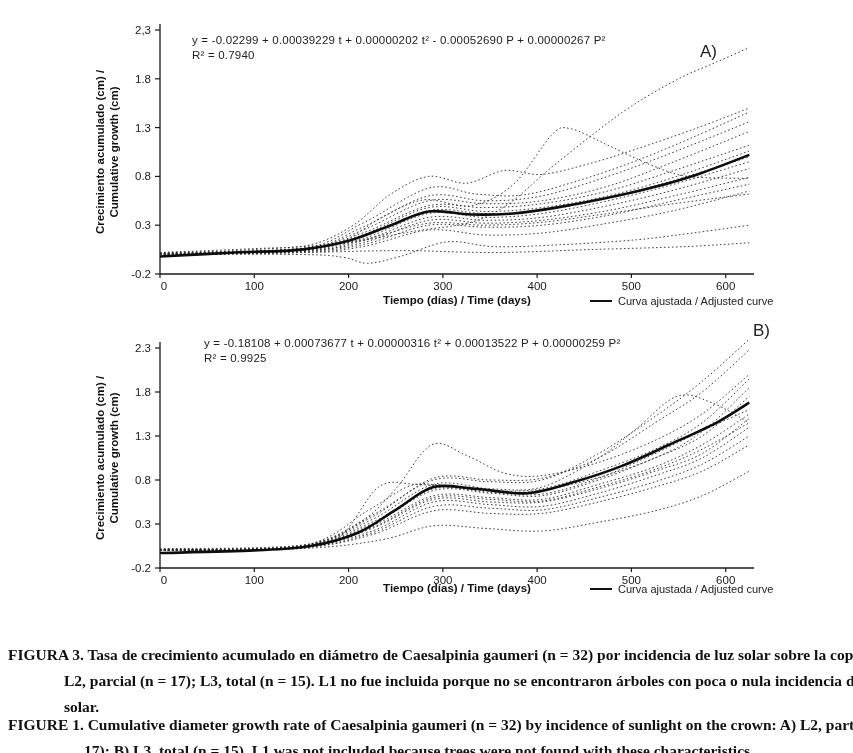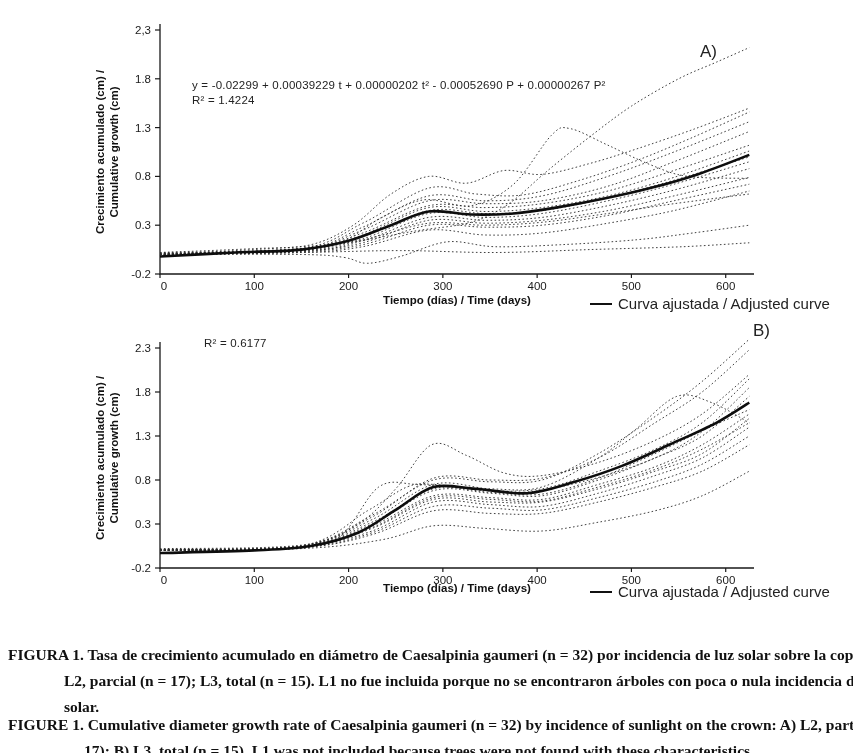--- a/index.html
+++ b/index.html
@@ -9,21 +9,21 @@
   }
   .chart-section{position:absolute;left:0;width:853px;}
   .chart-svg{position:absolute;left:0;top:0;}
   .equation{position:absolute;font-size:11.5px;line-height:15px;color:#222;letter-spacing:0.2px;}
   .panel-label{position:absolute;font-size:17px;color:#222;}
   .y-axis-label{
     position:absolute;font-weight:bold;font-size:11.5px;line-height:14px;text-align:center;
     white-space:nowrap;transform:translate(-50%,-50%) rotate(-90deg);color:#111;
   }
   .x-axis-label{position:absolute;font-weight:bold;font-size:11.5px;transform:translateX(-50%);white-space:nowrap;color:#111;}
-  .legend{position:absolute;font-size:15px;color:#222;white-space:nowrap;display:flex;align-items:center;}
+  .legend{position:absolute;font-size:11px;color:#222;white-space:nowrap;display:flex;align-items:center;}
   .legend-line{display:inline-block;width:22px;height:2px;background:#111;margin-right:6px;}
   .caption{
     position:absolute;left:8px;width:840px;
     font-family:"Liberation Serif", serif;font-weight:bold;font-size:15.5px;line-height:26px;color:#111;
   }
   .caption .species{}
   .caption-es{top:626px;padding-left:56px;text-indent:-56px;}
   .caption-en{top:696px;padding-left:76px;text-indent:-76px;}
 </style>
 </head>
@@ -74,23 +74,23 @@
       <path d="M160,238.48C183.6,238.2 267.6,237.8 301.4,236.5C335.2,235.2 341.5,234.4 362.7,230.7C383.9,226.9 408.3,216.0 428.7,214.1C449.1,212.1 466.4,218.5 485.3,219.0C504.1,219.4 521.4,219.0 541.9,217.0C562.3,215.1 585.9,211.0 607.9,207.2C629.9,203.5 650.3,199.9 673.9,194.6C697.4,189.2 736.7,178.3 749.3,175.0" stroke="#2a2a2a" fill="none" stroke-width="0.9" stroke-dasharray="1.6 2.4"></path>
       <path d="M160,238.48C183.6,237.2 267.6,233.1 301.4,230.7C335.2,228.2 341.5,227.7 362.7,223.8C383.9,219.9 408.3,209.7 428.7,207.2C449.1,204.8 466.4,209.4 485.3,209.2C504.1,209.0 521.4,208.2 541.9,206.3C562.3,204.3 585.9,200.6 607.9,197.5C629.9,194.4 650.3,191.0 673.9,187.7C697.4,184.5 736.7,179.6 749.3,178.0" stroke="#2a2a2a" fill="none" stroke-width="0.9" stroke-dasharray="1.6 2.4"></path>
       <path d="M160,238.48C183.6,238.5 270.8,238.0 301.4,238.5C332.1,239.0 332.9,239.9 343.9,241.4C354.9,242.9 358.0,247.4 367.4,247.3C376.9,247.1 387.1,244.0 400.4,240.4C413.8,236.9 431.9,227.4 447.6,225.8C463.3,224.2 475.9,230.2 494.7,230.7C513.6,231.2 537.1,229.9 560.7,228.7C584.3,227.6 614.1,225.8 636.1,223.8C658.1,221.9 673.9,219.4 692.7,217.0C711.6,214.6 739.9,210.5 749.3,209.2" stroke="#2a2a2a" fill="none" stroke-width="0.9" stroke-dasharray="1.6 2.4"></path>
       <path d="M160,238.48C183.6,238.2 261.4,237.2 301.4,236.5C341.5,235.9 368.2,234.6 400.4,234.6C432.6,234.6 463.3,236.7 494.7,236.5C526.1,236.4 557.6,234.6 589.0,233.6C620.4,232.6 656.6,231.8 683.3,230.7C710.0,229.5 738.3,227.4 749.3,226.8" stroke="#2a2a2a" fill="none" stroke-width="0.9" stroke-dasharray="1.6 2.4"></path>
       <path d="M160,240.432C172.6,239.8 211.9,237.7 235.4,236.5C259.0,235.4 282.6,235.6 301.4,233.6C320.3,231.6 333.6,228.9 348.6,224.8C363.5,220.7 377.6,214.1 391.0,209.2C404.4,204.3 415.4,197.3 428.7,195.5C442.1,193.7 457.0,198.1 471.1,198.5C485.3,198.8 499.4,198.6 513.6,197.5C527.7,196.3 541.1,194.1 556.0,191.6C570.9,189.2 587.4,186.1 603.1,182.8C618.9,179.6 634.6,176.2 650.3,172.1C666.0,168.0 680.9,164.0 697.4,158.4C713.9,152.9 740.6,142.2 749.3,138.9" stroke="#0d0d0d" fill="none" stroke-width="2.6"></path>
     </svg>
   <div class="y-axis-label" style="left:107px;top:136px;">
     <div>Crecimiento acumulado (cm) /</div>
     <div>Cumulative growth (cm)</div>
   </div>
-  <div class="equation" style="left:192px;top:17px;margin-top:45px;">
+  <div class="equation" style="left:192px;top:17px;">
     <div>y = -0.02299 + 0.00039229 t + 0.00000202 t² - 0.00052690 P + 0.00000267 P²</div>
-    <div>R² = 1.4224</div>
+    <div>R² = 0.7940</div>
   </div>
   <div class="panel-label" style="left:700px;top:26px;">A)</div>
   <div class="x-axis-label" style="left:457px;top:278px;">Tiempo (días) / Time (days)</div>
   <div class="legend" style="left:590px;top:279px;">
     <span class="legend-line"></span>
     <span>Curva ajustada / Adjusted curve</span>
   </div>
 </section>
 
 <section class="chart-section" style="top:320px;height:300px;">
@@ -137,25 +137,26 @@
       <path d="M160,230.4C183.6,230.0 266.1,230.4 301.4,227.8C336.8,225.1 350.1,220.7 372.1,214.6C394.1,208.4 413.8,194.3 433.4,190.8C453.1,187.3 471.9,193.0 490.0,193.4C508.1,193.9 523.8,195.3 541.9,193.4C559.9,191.5 579.6,186.4 598.4,182.0C617.3,177.6 637.7,172.2 655.0,167.0C672.3,161.9 686.4,158.2 702.1,151.2C717.9,144.2 741.4,129.2 749.3,124.8" stroke="#2a2a2a" fill="none" stroke-width="0.9" stroke-dasharray="1.6 2.4"></path>
       <path d="M160,229.52C183.6,229.1 266.1,230.5 301.4,226.9C336.8,223.2 350.1,215.7 372.1,207.5C394.1,199.3 413.8,182.3 433.4,177.6C453.1,172.9 471.9,178.8 490.0,179.4C508.1,179.9 523.8,183.2 541.9,181.1C559.9,179.1 579.6,172.3 598.4,167.0C617.3,161.8 637.7,155.7 655.0,149.4C672.3,143.1 686.4,137.0 702.1,129.2C717.9,121.4 741.4,107.2 749.3,102.8" stroke="#2a2a2a" fill="none" stroke-width="0.9" stroke-dasharray="1.6 2.4"></path>
       <path d="M160,230.4C183.6,230.1 264.5,230.4 301.4,228.6C338.4,226.9 359.6,223.7 381.6,219.8C403.6,216.0 416.1,207.7 433.4,205.8C450.7,203.9 467.2,207.5 485.3,208.4C503.4,209.3 523.0,212.1 541.9,211.0C560.7,210.0 579.6,205.6 598.4,202.2C617.3,198.9 637.7,195.2 655.0,190.8C672.3,186.4 686.4,182.4 702.1,175.8C717.9,169.2 741.4,155.3 749.3,151.2" stroke="#2a2a2a" fill="none" stroke-width="0.9" stroke-dasharray="1.6 2.4"></path>
       <path d="M160,233.04C175.7,232.6 229.1,231.6 254.3,230.4C279.4,229.2 293.6,228.9 310.9,226.0C328.1,223.1 343.9,218.8 358.0,212.8C372.1,206.8 383.1,197.5 395.7,189.9C408.3,182.3 420.1,170.6 433.4,167.0C446.8,163.5 460.1,167.8 475.9,168.8C491.6,169.8 511.2,174.4 527.7,173.2C544.2,172.0 559.1,166.3 574.9,161.8C590.6,157.2 606.3,152.1 622.0,145.9C637.7,139.8 653.4,132.0 669.1,124.8C684.9,117.6 702.9,109.8 716.3,102.8C729.6,95.8 743.8,85.9 749.3,82.6" stroke="#0d0d0d" fill="none" stroke-width="2.6"></path>
     </svg>
   <div class="y-axis-label" style="left:107px;top:138px;">
     <div>Crecimiento acumulado (cm) /</div>
     <div>Cumulative growth (cm)</div>
   </div>
   <div class="equation" style="left:204px;top:16px;">
-    <div>R² = 0.6177</div>
+    <div>y = -0.18108 + 0.00073677 t + 0.00000316 t² + 0.00013522 P + 0.00000259 P²</div>
+    <div>R² = 0.9925</div>
   </div>
   <div class="panel-label" style="left:753px;top:1px;">B)</div>
   <div class="x-axis-label" style="left:457px;top:262px;">Tiempo (días) / Time (days)</div>
   <div class="legend" style="left:590px;top:263px;">
     <span class="legend-line"></span>
     <span>Curva ajustada / Adjusted curve</span>
   </div>
 </section>
 
-<p class="caption caption-es"><span>FIGURA 1. Tasa de crecimiento acumulado en diámetro de </span><span class="species">Caesalpinia gaumeri</span><span> (n = 32) por incidencia de luz solar sobre la copa: A) L2, parcial (n = 17); L3, total (n = 15). L1 no fue incluida porque no se encontraron árboles con poca o nula incidencia de luz solar.</span></p>
+<p class="caption caption-es"><span>FIGURA 3. Tasa de crecimiento acumulado en diámetro de </span><span class="species">Caesalpinia gaumeri</span><span> (n = 32) por incidencia de luz solar sobre la copa: A) L2, parcial (n = 17); L3, total (n = 15). L1 no fue incluida porque no se encontraron árboles con poca o nula incidencia de luz solar.</span></p>
 
 <p class="caption caption-en"><span>FIGURE 1. Cumulative diameter growth rate of </span><span class="species">Caesalpinia gaumeri</span><span> (n = 32) by incidence of sunlight on the crown: A) L2, partial (n = 17); B) L3, total (n = 15). L1 was not included because trees were not found with these characteristics.</span></p>
 
 </body></html>

